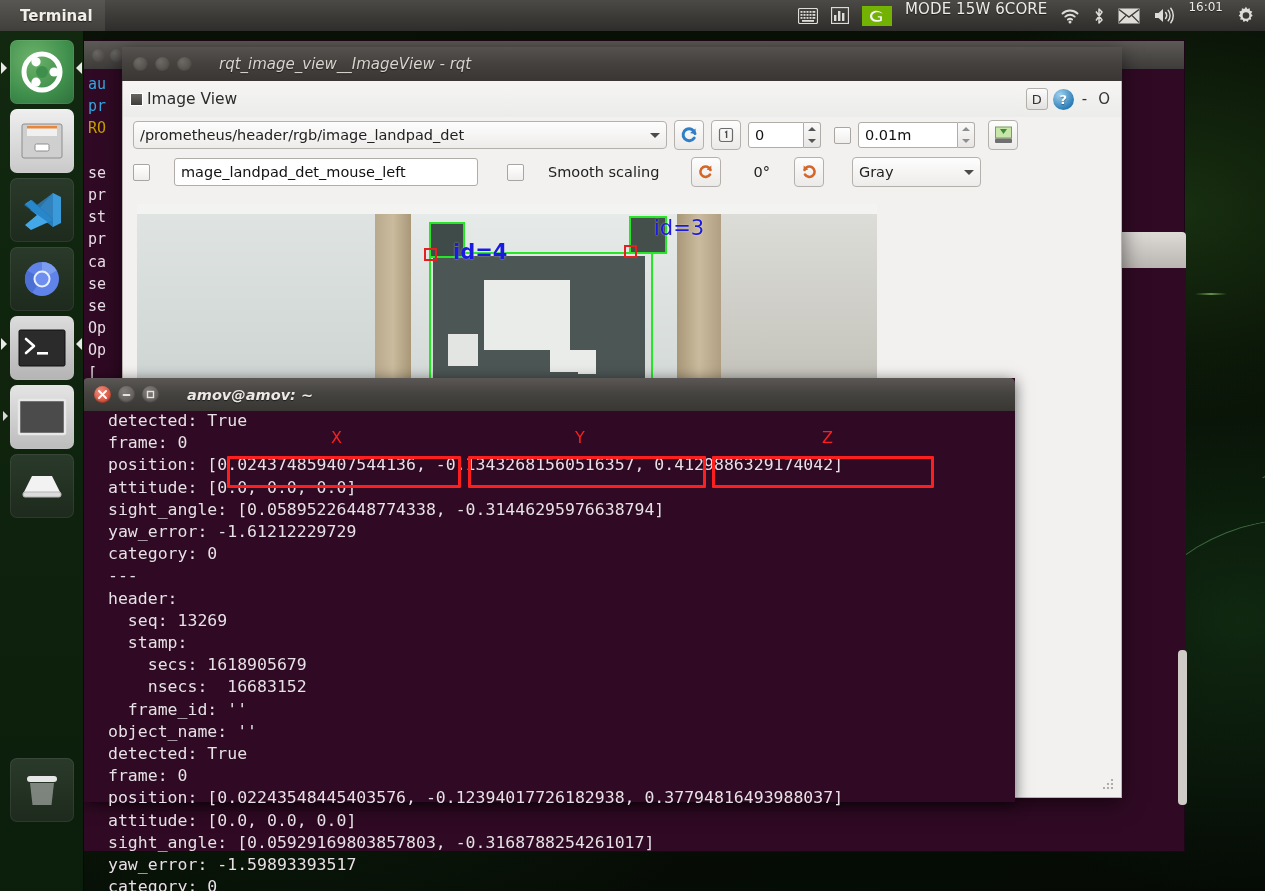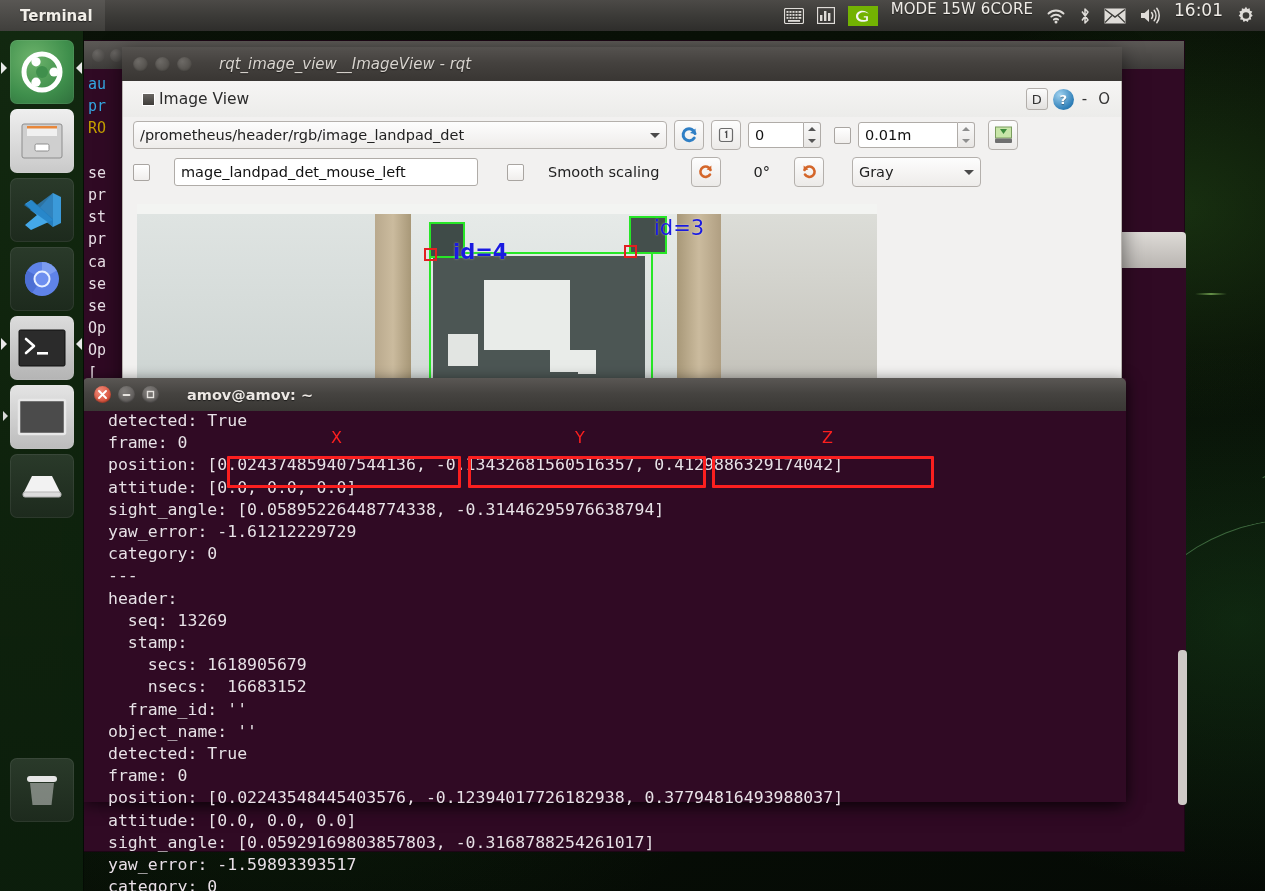--- a/index.html
+++ b/index.html
@@ -30,21 +30,21 @@
   #app-menu-title{
     font-weight:bold;font-size:15px;color:#f2efe9;padding:0 12px 0 20px;
     height:31px;display:flex;align-items:center;
     background:linear-gradient(180deg,#595754 0%,#403f3c 100%);
     text-shadow:0 1px 1px rgba(0,0,0,.6);
   }
   #indicators{margin-left:auto;display:flex;align-items:flex-start;gap:13px;padding-right:9px;}
   .ind{display:flex;align-items:center;justify-content:center;height:31px;opacity:.95;}
   .ind svg{display:block;}
   #mode-text{font-size:15px;color:#efece7;letter-spacing:.1px;text-shadow:0 1px 1px rgba(0,0,0,.5);}
-  #clock-text{font-size:17px;color:#efece7;text-shadow:0 1px 1px rgba(0,0,0,.5);}
+  #clock-text{font-size:12px;color:#efece7;text-shadow:0 1px 1px rgba(0,0,0,.5);}
 
   
   #launcher{
     position:absolute;left:0;top:31px;width:83px;height:860px;
     background:linear-gradient(180deg, rgba(18,42,16,.93), rgba(12,30,12,.95));
     border-right:1px solid rgba(0,0,0,.6);
     z-index:400;
     padding-top:4px;
   }
   .launcher-item{
@@ -93,22 +93,22 @@
     padding:4px 2px 0 4px;color:#e8dfe6;
     font-family:"DejaVu Sans Mono","Liberation Mono",monospace;
     font-size:15px;line-height:22.2px;white-space:pre;
   }
   .tg{color:#8ae234;}
   .tb{color:#34a7e2;}
   .ty{color:#c4a000;}
 
   
   #fg-terminal{
-    position:absolute;left:83px;top:378px;width:1043px;height:424px;z-index:300;
-    background:#300a24;box-shadow:0 3px 14px rgba(0,0,0,.6);
+    position:absolute;left:83px;top:378px;width:932px;height:424px;z-index:300;
+    background:#300a24;box-shadow:0 3px 14px rgba(0,0,0,.6);font-style:italic;
   }
   #fg-terminal-titlebar{
     height:33px;
     background:linear-gradient(180deg,#5a5754 0%,#454340 48%,#393734 100%);
     display:flex;align-items:center;gap:7px;padding-left:11px;
     border-top-left-radius:5px;border-top-right-radius:5px;
   }
   .tbtn{width:17px;height:17px;border-radius:50%;display:flex;align-items:center;justify-content:center;}
   .tbtn.close{background:radial-gradient(circle at 35% 30%,#f08a7a,#cf3b22);box-shadow:inset 0 -1px 2px rgba(0,0,0,.35);}
   .tbtn.min{background:radial-gradient(circle at 35% 30%,#807d7a,#545150);box-shadow:inset 0 -1px 2px rgba(0,0,0,.35);}
@@ -144,21 +144,21 @@
     height:34px;background:linear-gradient(180deg,#55524f 0%,#44413e 48%,#393633 100%);
     display:flex;align-items:center;gap:7px;padding-left:11px;
     border-top-left-radius:5px;border-top-right-radius:5px;font-style:italic;
   }
   .rbtn{width:15px;height:15px;border-radius:50%;
     background:radial-gradient(circle at 35% 30%,#6d6a66,#46433f);box-shadow:inset 0 -1px 2px rgba(0,0,0,.3);}
   #rqt-title{color:#d8d4cf;font-size:15px;margin-left:20px;text-shadow:0 1px 1px rgba(0,0,0,.5);}
   #rqt-body{background:#f2f1f0;height:716px;position:relative;
      border-left:1px solid #b9b5b1;border-right:1px solid #b9b5b1;border-bottom:1px solid #b9b5b1;}
 
-  #iv-header{height:36px;display:flex;align-items:center;padding:0 19px;position:relative;
+  #iv-header{height:36px;display:flex;align-items:center;padding:0 7px;position:relative;
     background:linear-gradient(180deg,#f6f5f4,#ececea);}
   #iv-title-wrap{display:flex;align-items:center;gap:4px;}
   #iv-panel-icon{width:13px;height:13px;background:linear-gradient(180deg,#6d6a66,#3b3936);
     box-shadow:inset 0 0 0 1px #fff;}
   #iv-title{font-size:15.5px;color:#2c2c2c;}
   #iv-header-right{position:absolute;right:8px;top:0;height:36px;display:flex;align-items:center;gap:5px;}
   #iv-dock-btn{width:20px;height:20px;border:1px solid #b2aeaa;border-radius:3px;
      background:linear-gradient(180deg,#fcfcfc,#e3e1df);
      font-size:13px;color:#333;display:flex;align-items:center;justify-content:center;}
   #iv-help-btn{width:21px;height:21px;border-radius:50%;

